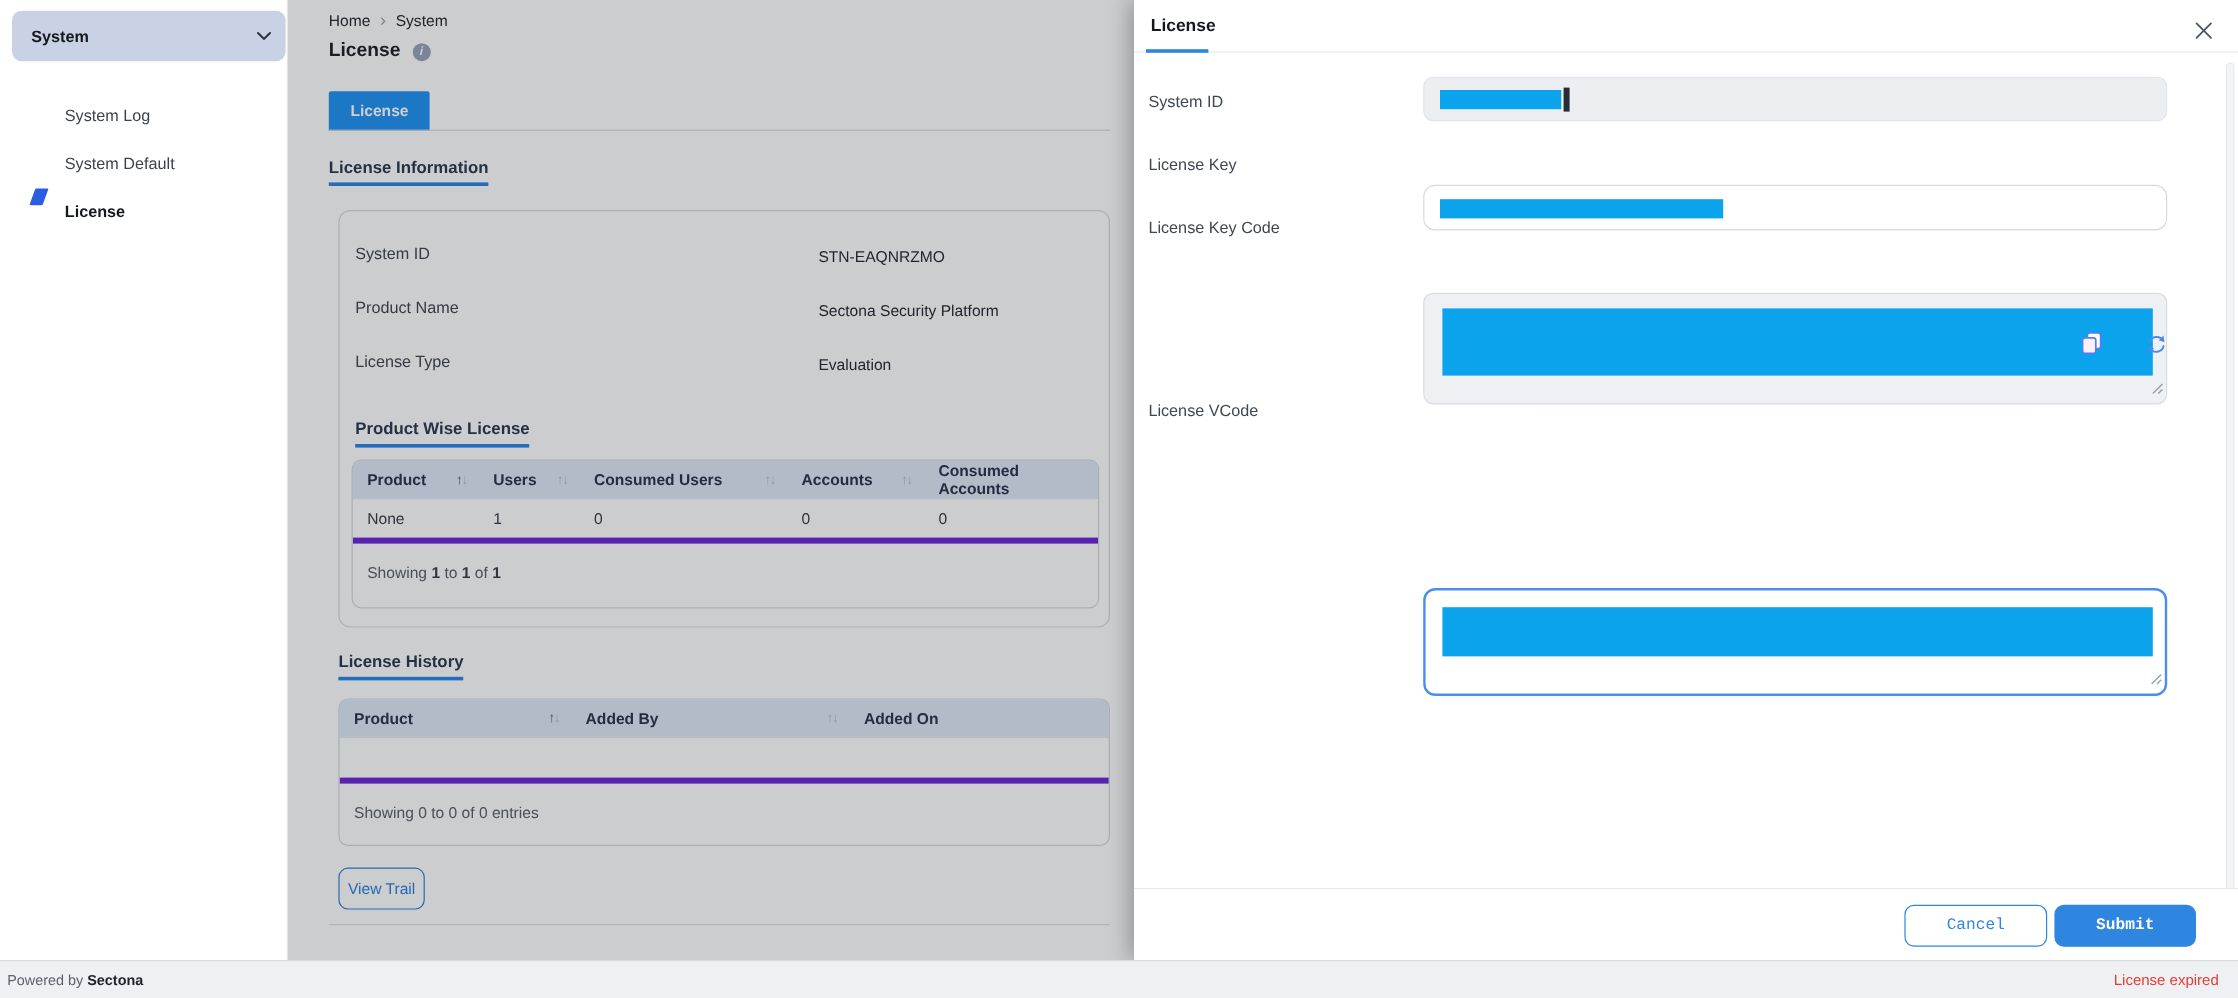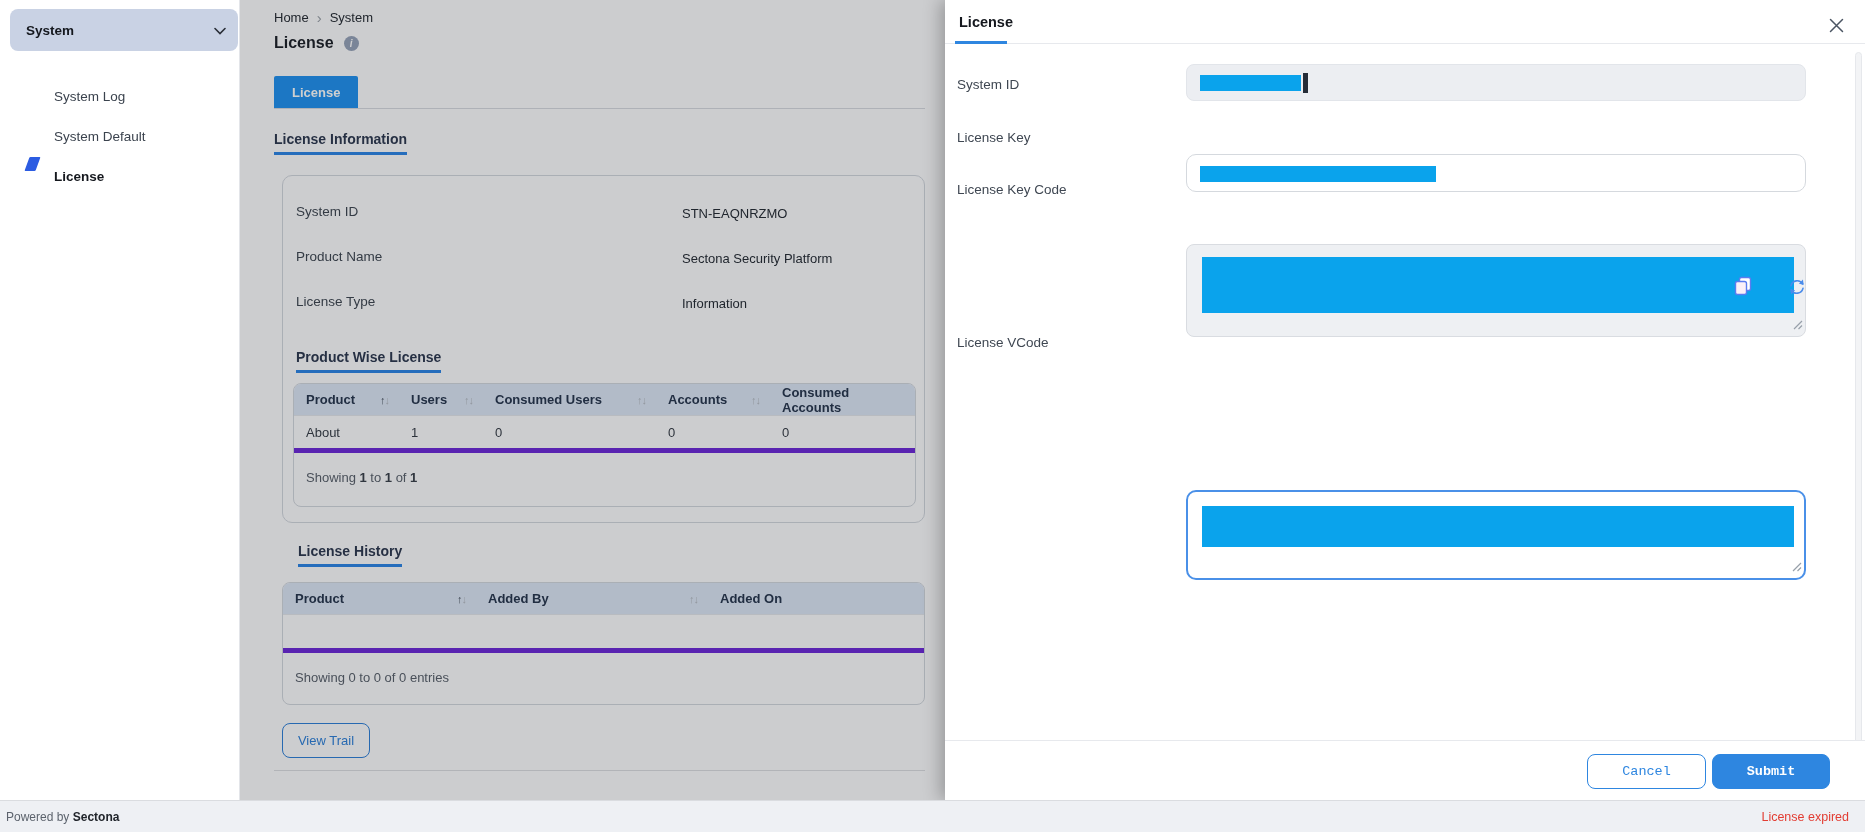--- a/index.html
+++ b/index.html
@@ -20,21 +20,21 @@
   .content { position: absolute; left: 34px; top: 0; width: 651px; height: 800px; }
   .breadcrumb { position: absolute; top: 10px; left: 0; display: flex; align-items: center; gap: 8px; font-size: 13px; color: #262b33; }
   .breadcrumb .sep { color: #9aa0a8; font-size: 15px; line-height: 1; }
   .page-title-row { position: absolute; top: 34px; left: 0; display: flex; align-items: center; gap: 10px; }
   .page-title { font-size: 16px; font-weight: bold; color: #1d2129; }
   .info-icon { width: 15px; height: 15px; border-radius: 50%; background: #97a3b9; color: #fff; font-size: 10px; font-weight: bold; font-style: italic; display: flex; align-items: center; justify-content: center; cursor: pointer; }
   .tab { position: absolute; top: 76px; left: 0; height: 33px; min-width: 77px; padding: 0 18px; background: #2191f0; color: #fff; font-size: 13px; font-weight: bold; display: flex; align-items: center; justify-content: center; border-radius: 2px 2px 0 0; cursor: pointer; }
   .tab-divider { position: absolute; top: 108px; left: 0; width: 651px; height: 1px; background: #d7dae0; }
   .section-heading { position: absolute; left: 0; font-size: 14px; font-weight: bold; color: #2e3950; width: max-content; padding-bottom: 5px; border-bottom: 3px solid #2c85e6; }
   .h-li { top: 131px; }
-  .h-lh { top: 543px; left: 8px; margin-left: 16px; }
+  .h-lh { top: 543px; left: 8px; }
 
   .outer-card { position: absolute; top: 175px; left: 8px; width: 643px; height: 348px; border: 1px solid #d3d7de; border-radius: 10px; background: #fdfdfe; }
   .field-row { position: absolute; left: 0; width: 100%; height: 20px; }
   .field-row .f-label { position: absolute; left: 13px; top: 0; font-size: 13.5px; color: #3f4752; }
   .field-row .f-value { position: absolute; left: 399px; top: 2px; font-size: 13px; color: #262c35; }
   .pwl-heading { position: absolute; top: 173px; left: 13px; font-size: 14px; font-weight: bold; color: #2e3950; width: max-content; padding-bottom: 5px; border-bottom: 3px solid #2c85e6; }
 
   .table-card { position: absolute; border: 1px solid #d3d7de; border-radius: 8px; overflow: hidden; background: #fdfdfe; }
   .tc1 { top: 207px; left: 10px; width: 623px; height: 124px; }
   .tc2 { top: 582px; left: 8px; width: 643px; height: 123px; }
@@ -43,21 +43,21 @@
   .tc2 .thead, .tc2 .trow { grid-template-columns: 193px 232px 1fr; }
   .th-cell { display: flex; align-items: center; font-size: 13px; font-weight: bold; color: #27364e; padding-right: 22px; cursor: pointer; }
   .sort { margin-left: auto; font-size: 11px; letter-spacing: -1px; }
   .sort .up { color: #b3b9c2; } .sort .dn { color: #b3b9c2; }
   .th-cell.sorted .up { color: #4d5663; }
   .trow { display: grid; height: 33px; align-items: center; padding-left: 12px; border-top: 1px solid #e4e6eb; font-size: 13px; color: #363c46; }
   .trow.empty { height: 34px; }
   .tfoot { border-top: 5px solid #6d28d9; padding: 17px 0 0 12px; font-size: 13px; color: #5a616c; }
   .tfoot b { color: #3a404a; }
 
-  .view-trail { position: absolute; top: 723px; left: 8px; width: 88px; height: 35px; background: #fdfdfe; border: 1.5px solid #2f80d9; border-radius: 8px; color: #2f80d9; font-size: 13px; font-family: "Liberation Sans", sans-serif; cursor: pointer; }
+  .view-trail { position: absolute; top: 723px; left: 8px; width: 72px; height: 35px; background: #fdfdfe; border: 1.5px solid #2f80d9; border-radius: 8px; color: #2f80d9; font-size: 13px; font-family: "Liberation Sans", sans-serif; cursor: pointer; }
   .content-bottom-divider { position: absolute; top: 770px; left: 34px; width: 651px; height: 1px; background: #dcdee2; }
 
   
   .overlay { position: absolute; left: 240px; top: 0; width: 1625px; height: 800px; background: rgba(10, 14, 20, 0.2); z-index: 15; }
 
   
   .drawer { position: absolute; left: 945px; top: 0; width: 920px; height: 800px; background: #fff; z-index: 20; box-shadow: -5px 0 16px rgba(0,0,0,0.25); }
   .drawer-header { position: absolute; top: 0; left: 0; width: 100%; height: 44px; border-bottom: 1px solid #e7e9ed; }
   .drawer-title { position: absolute; left: 14px; top: 14px; font-size: 14.5px; font-weight: bold; color: #15181e; }
   .drawer-title-underline { position: absolute; left: 10px; top: 41px; width: 52px; height: 3px; background: #2e86e0; }
@@ -133,21 +133,21 @@
         <div class="field-row" style="top:28px;">
           <span class="f-label">System ID</span>
           <span class="f-value">STN-EAQNRZMO</span>
         </div>
         <div class="field-row" style="top:73px;">
           <span class="f-label">Product Name</span>
           <span class="f-value">Sectona Security Platform</span>
         </div>
         <div class="field-row" style="top:118px;text-align:right;">
           <span class="f-label">License Type</span>
-          <span class="f-value">Information</span>
+          <span class="f-value">Evaluation</span>
         </div>
 
         <div class="pwl-heading">Product Wise License</div>
 
         <div class="table-card tc1">
           <div class="thead">
             <div class="th-cell sorted">
               <span>Product</span>
               <span class="sort"><span class="up">↑</span><span class="dn">↓</span></span>
             </div>
@@ -161,21 +161,21 @@
             </div>
             <div class="th-cell">
               <span>Accounts</span>
               <span class="sort"><span class="up">↑</span><span class="dn">↓</span></span>
             </div>
             <div class="th-cell">
               <span>Consumed Accounts</span>
             </div>
           </div>
           <div class="trow">
-            <span>About</span>
+            <span>None</span>
             <span>1</span>
             <span>0</span>
             <span>0</span>
             <span>0</span>
           </div>
           <div class="tfoot">
             <span>Showing </span><b>1</b><span> to </span><b>1</b><span> of </span><b>1</b>
           </div>
         </div>
       </div>

